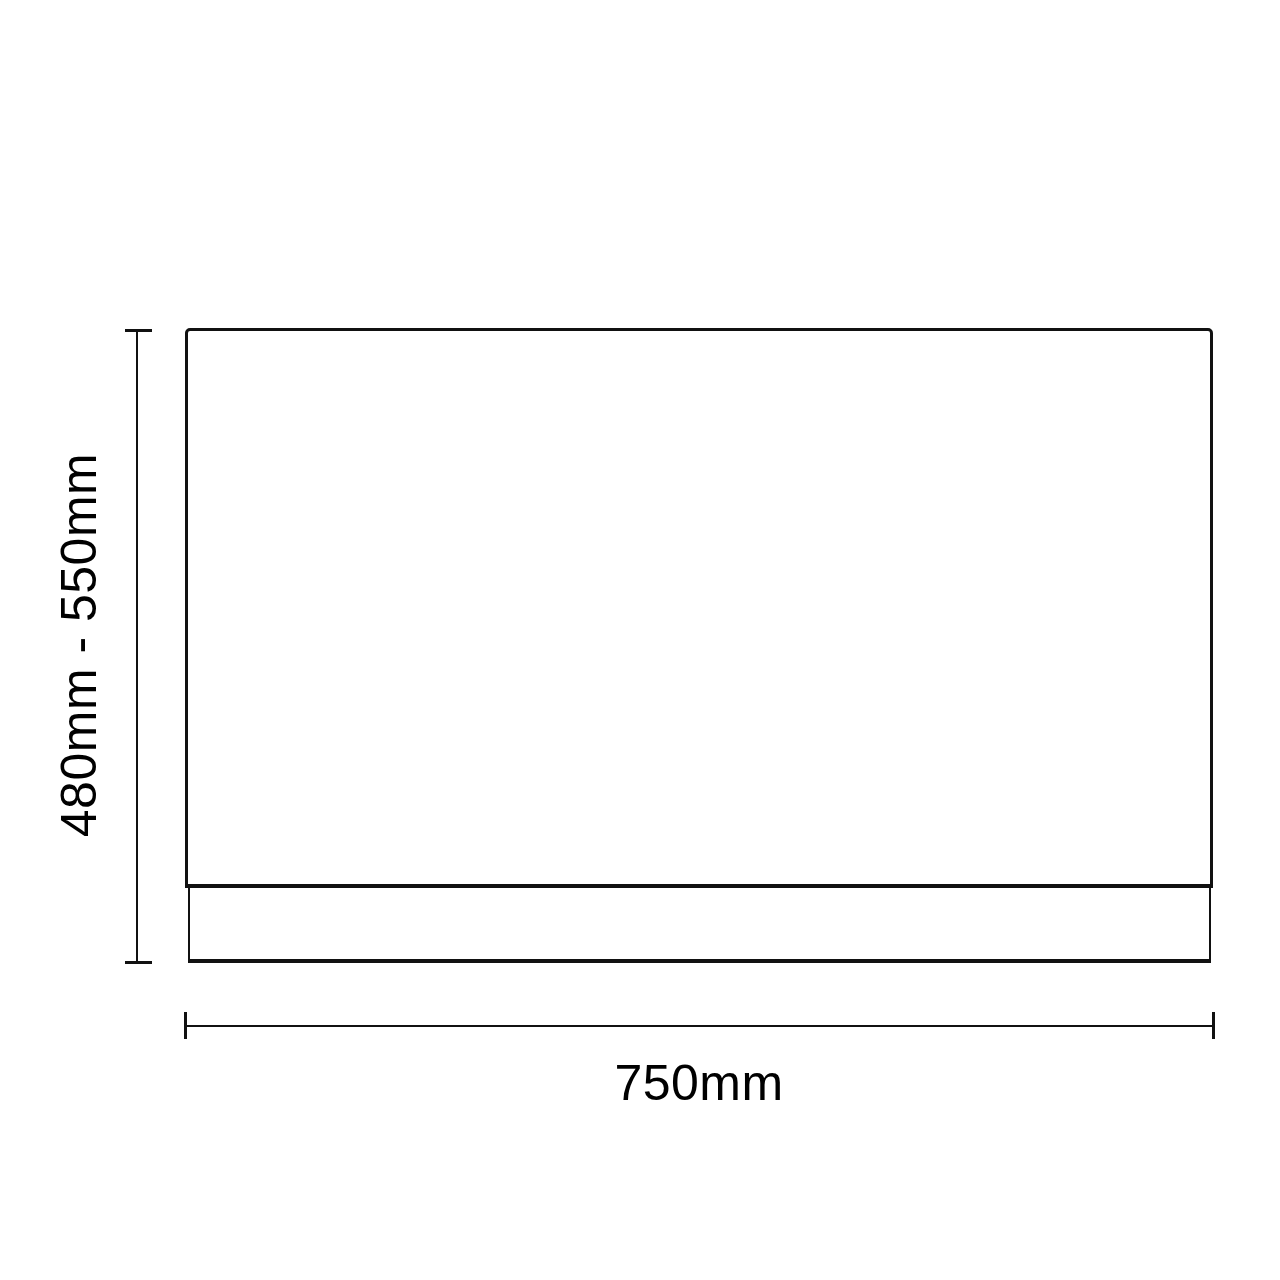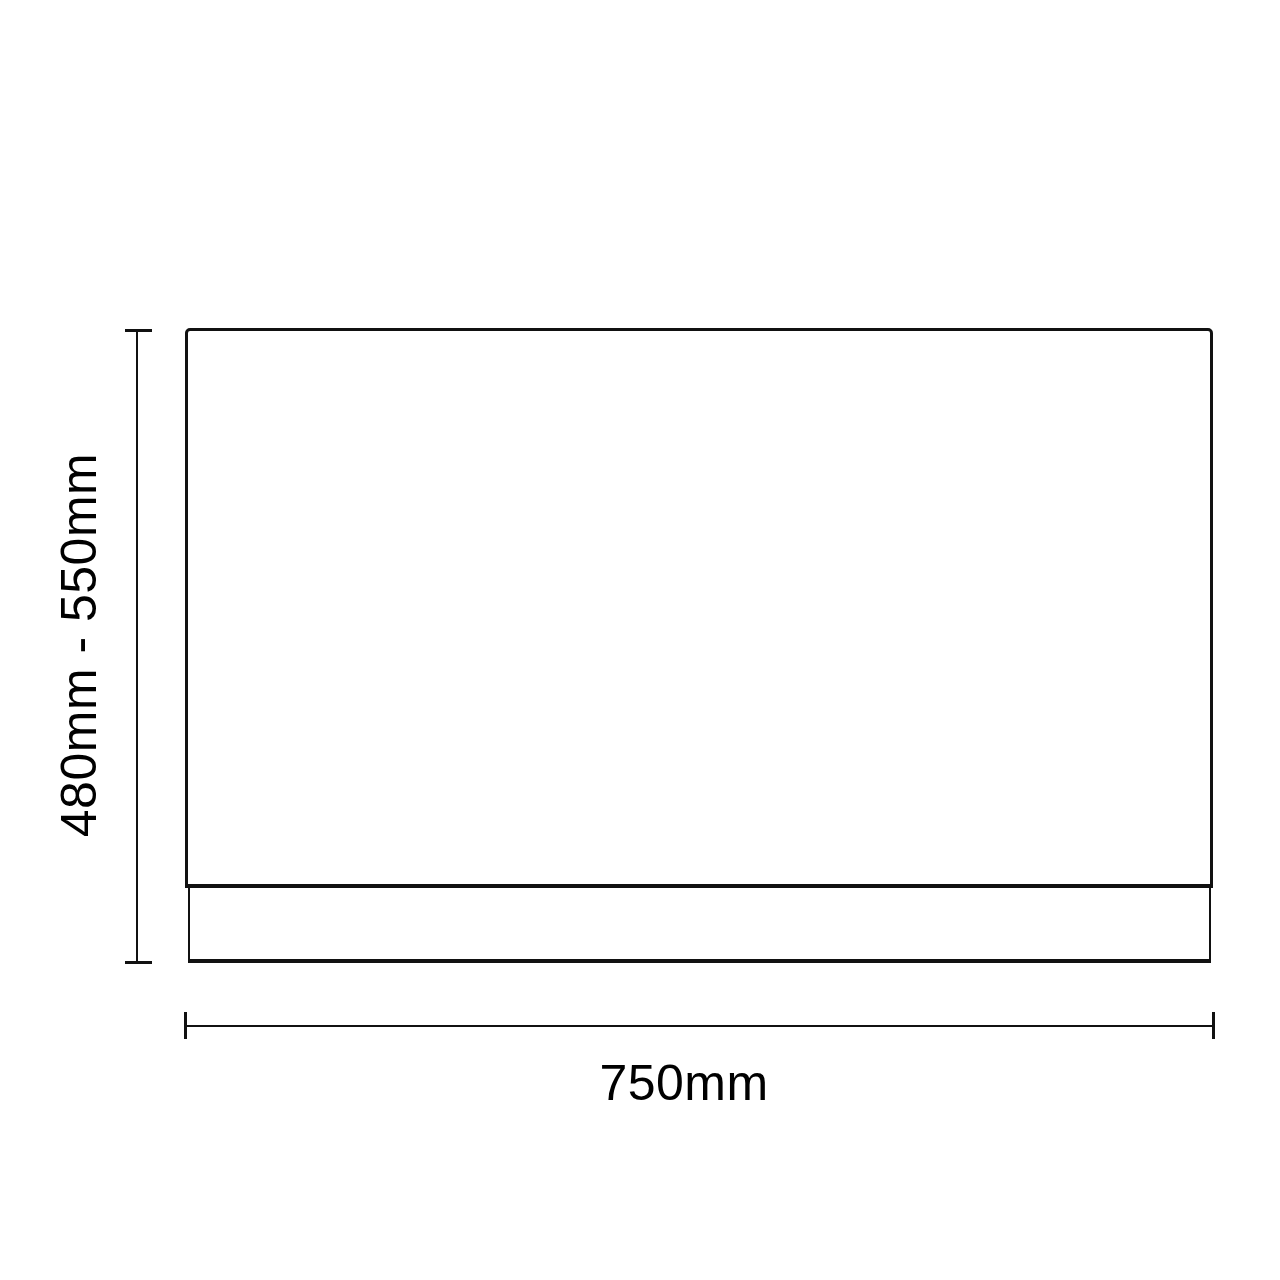--- a/index.html
+++ b/index.html
@@ -72,21 +72,21 @@
     color: var(--text-color);
     letter-spacing: 0.5px;
   }
   .vdim-label {
     left: 79px;
     top: 645px;
     transform: translate(-50%, -50%) rotate(-90deg);
     transform-origin: center center;
   }
   .hdim-label {
-    left: 684px;
+    left: 699px;
     top: 1083px;
     transform: translate(-50%, -50%);
     text-align: right;
   }
 </style>
 </head>
 <body>
 
 <div class="canvas">
 

